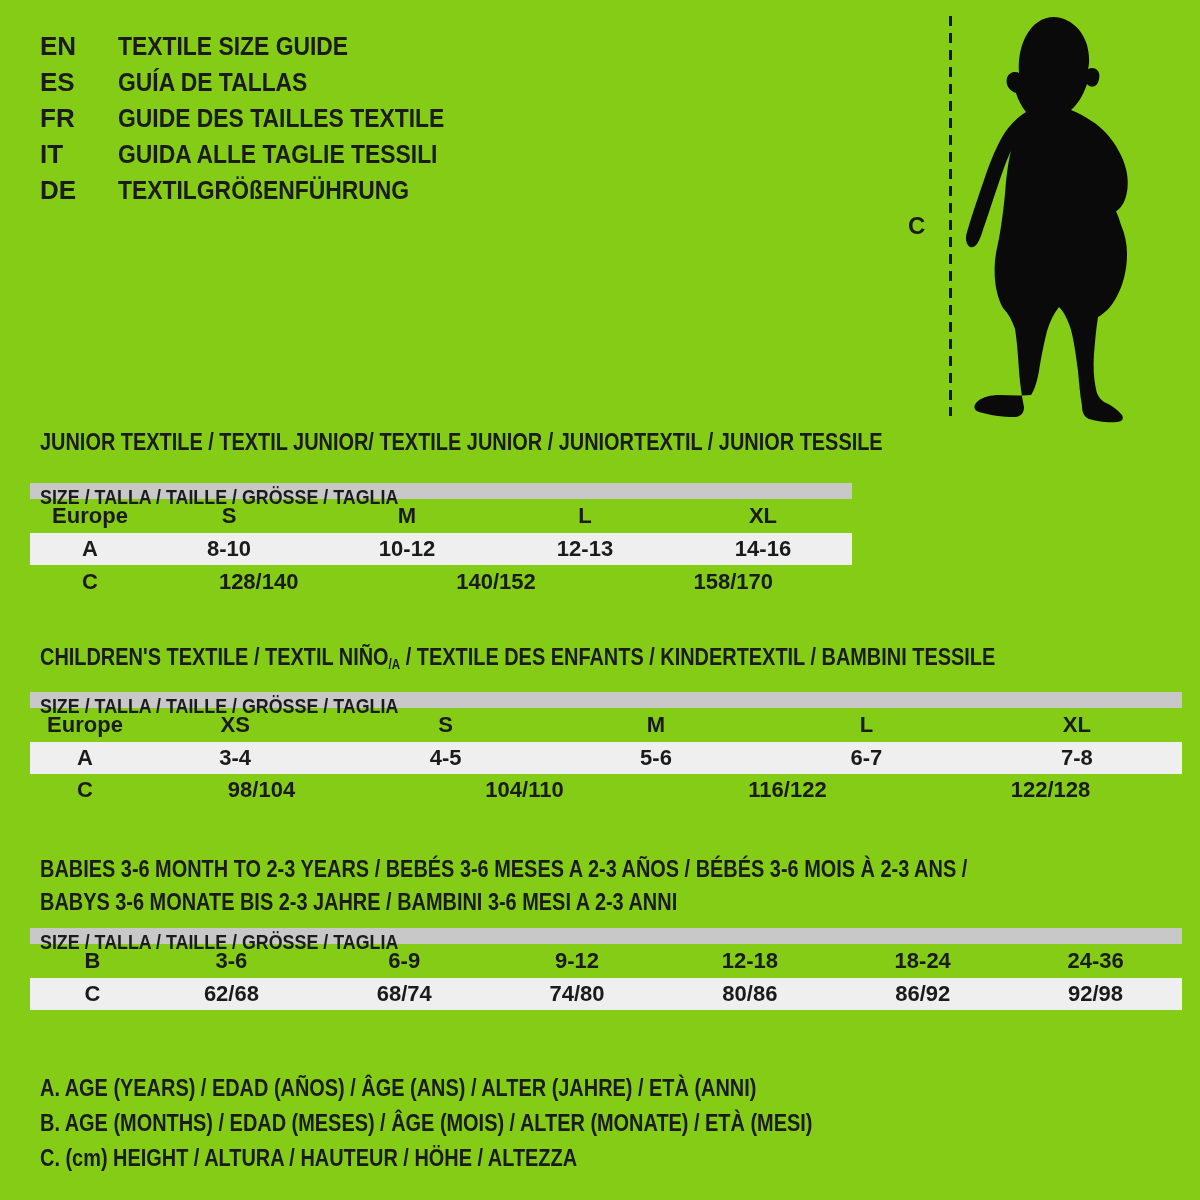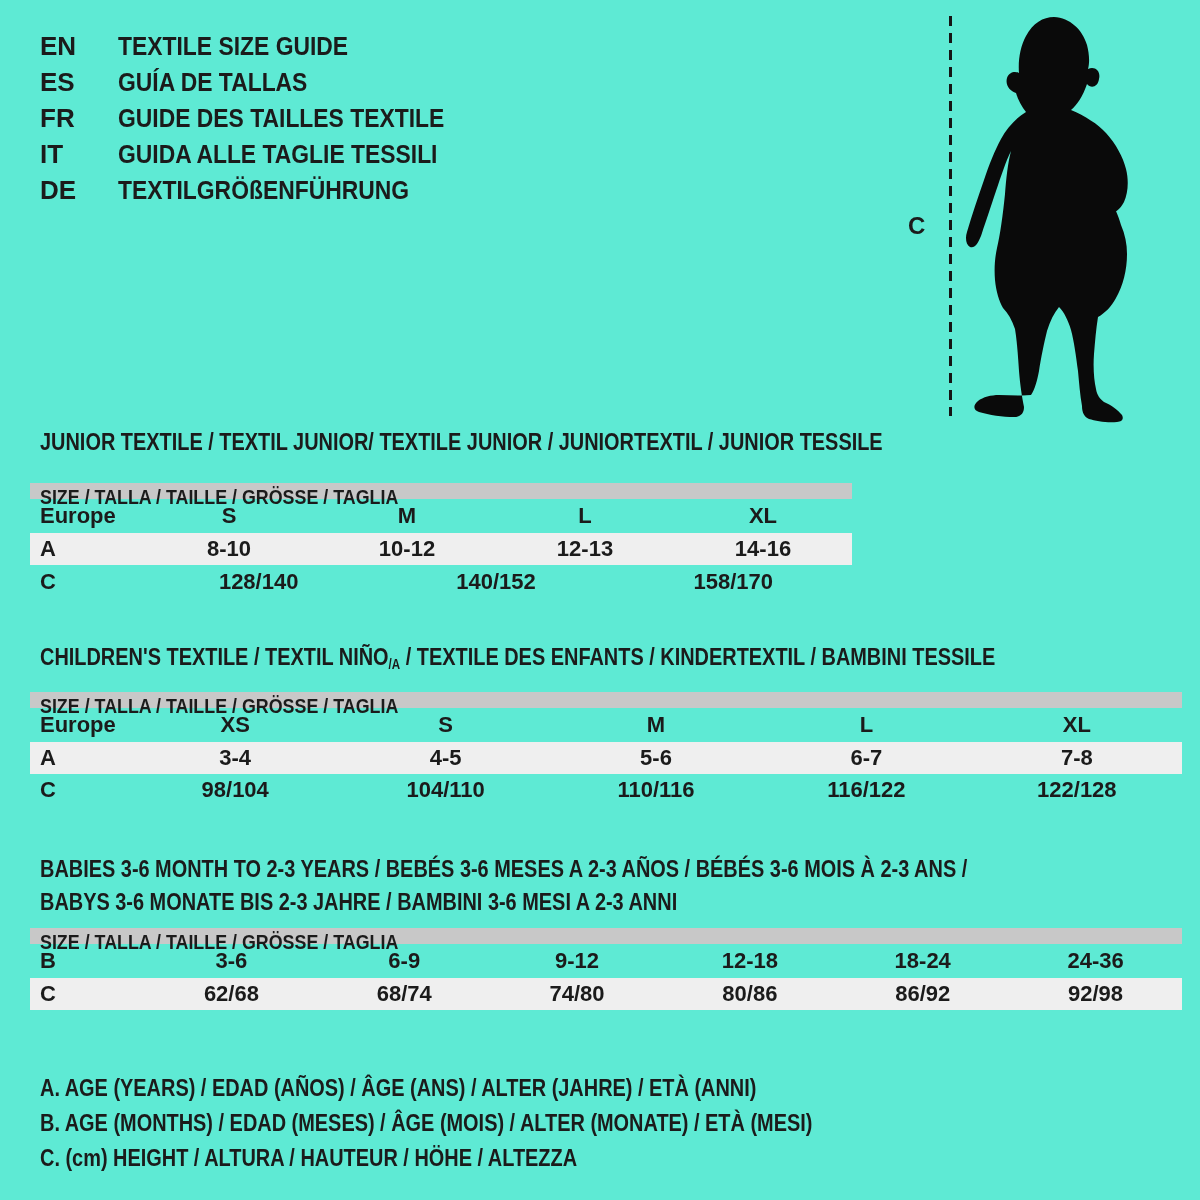--- a/index.html
+++ b/index.html
@@ -1,17 +1,17 @@
 <!DOCTYPE html>
 <html><head>
 <meta charset="utf-8">
 <style>
   html,body { margin:0; padding:0; background:#ffffff; }
   .canvas {
-    position:relative; width:1200px; height:1200px; background:#5eead4;
+    position:relative; width:1200px; height:1200px; background:#84cc16;
     font-family:"Liberation Sans", sans-serif; font-weight:bold; color:#1b1b1b;
     overflow:hidden;
   }
   
   .cond { display:inline-block; transform-origin:0 50%; white-space:nowrap; }
   .s83 { transform:scaleX(0.83); }
   .s85 { transform:scaleX(0.85); }
   .s88 { transform:scaleX(0.88); }
 
   
@@ -30,21 +30,21 @@
   .sec-title { position:absolute; font-size:24px; line-height:24px; }
   .sec-title.two-line { line-height:33px; }
 
   
   .size-table { position:absolute; font-size:22px; }
   .band { height:16px; line-height:28px; background:#c8c8c8; padding-left:10px; font-size:21px; }
   .trow { display:flex; }
   .h34 { height:34px; line-height:34px; }
   .h32 { height:32px; line-height:32px; }
   .shade { background:#efefef; }
-  .lbl { padding-left:10px; }
+  .lbl { padding-left:10px;text-align:center; }
   .t-junior   { width:822px; }
   .t-junior .lbl   { width:100px; }
   .t-children { width:1152px; }
   .t-children .lbl { width:90px; }
   .t-babies   { width:1152px; }
   .t-babies .lbl   { width:105px; }
   .val { flex:1; text-align:center; }
 
   .subsc { font-size:14px; }
   .subsc-wrap { display:inline-block; transform:translateY(4px); }
@@ -190,21 +190,20 @@
       <span class="val">3-4</span>
       <span class="val">4-5</span>
       <span class="val">5-6</span>
       <span class="val">6-7</span>
       <span class="val">7-8</span>
     </div>
     <div class="trow h32">
       <span class="lbl">C</span>
       <span class="val">98/104</span>
       <span class="val">104/110</span>
-      <span class="val">110/116</span>
       <span class="val">116/122</span>
       <span class="val">122/128</span>
     </div>
   </div>
 
   <div class="sec-title two-line" style="left:40px; top:852px;">
     <span class="cond s83">BABIES 3-6 MONTH TO 2-3 YEARS / BEBÉS 3-6 MESES A 2-3 AÑOS / BÉBÉS 3-6 MOIS À 2-3 ANS /</span><br>
     <span class="cond s83">BABYS 3-6 MONATE BIS 2-3 JAHRE / BAMBINI 3-6 MESI A 2-3 ANNI</span>
   </div>
   <div class="size-table t-babies" style="left:30px; top:928px;">

